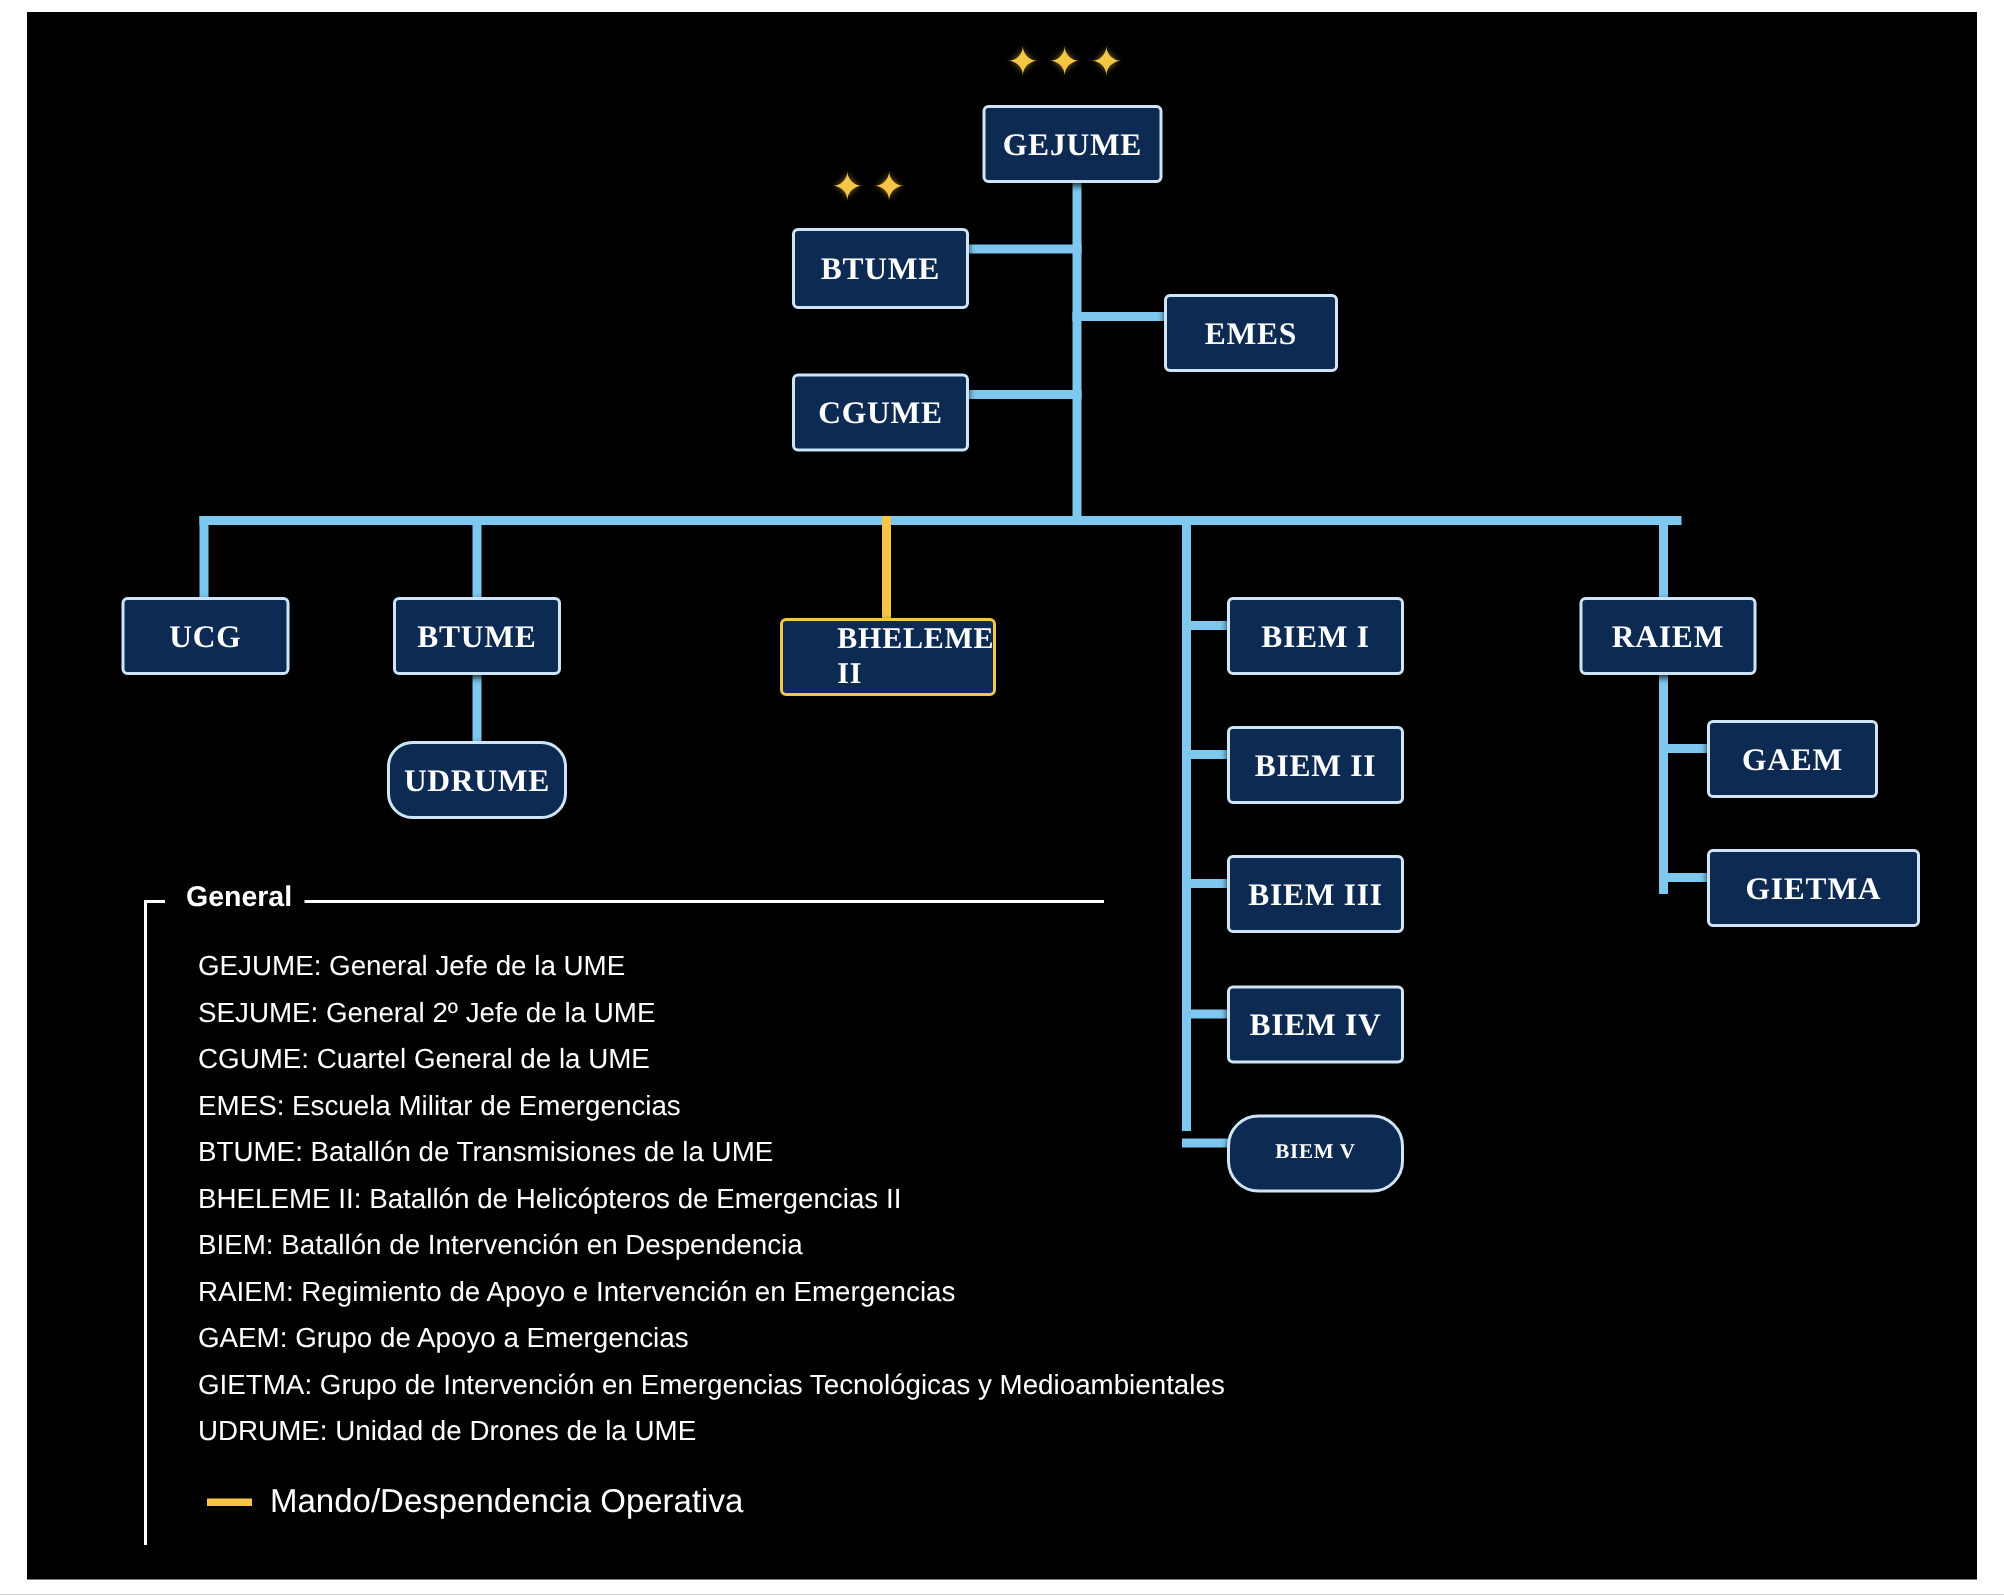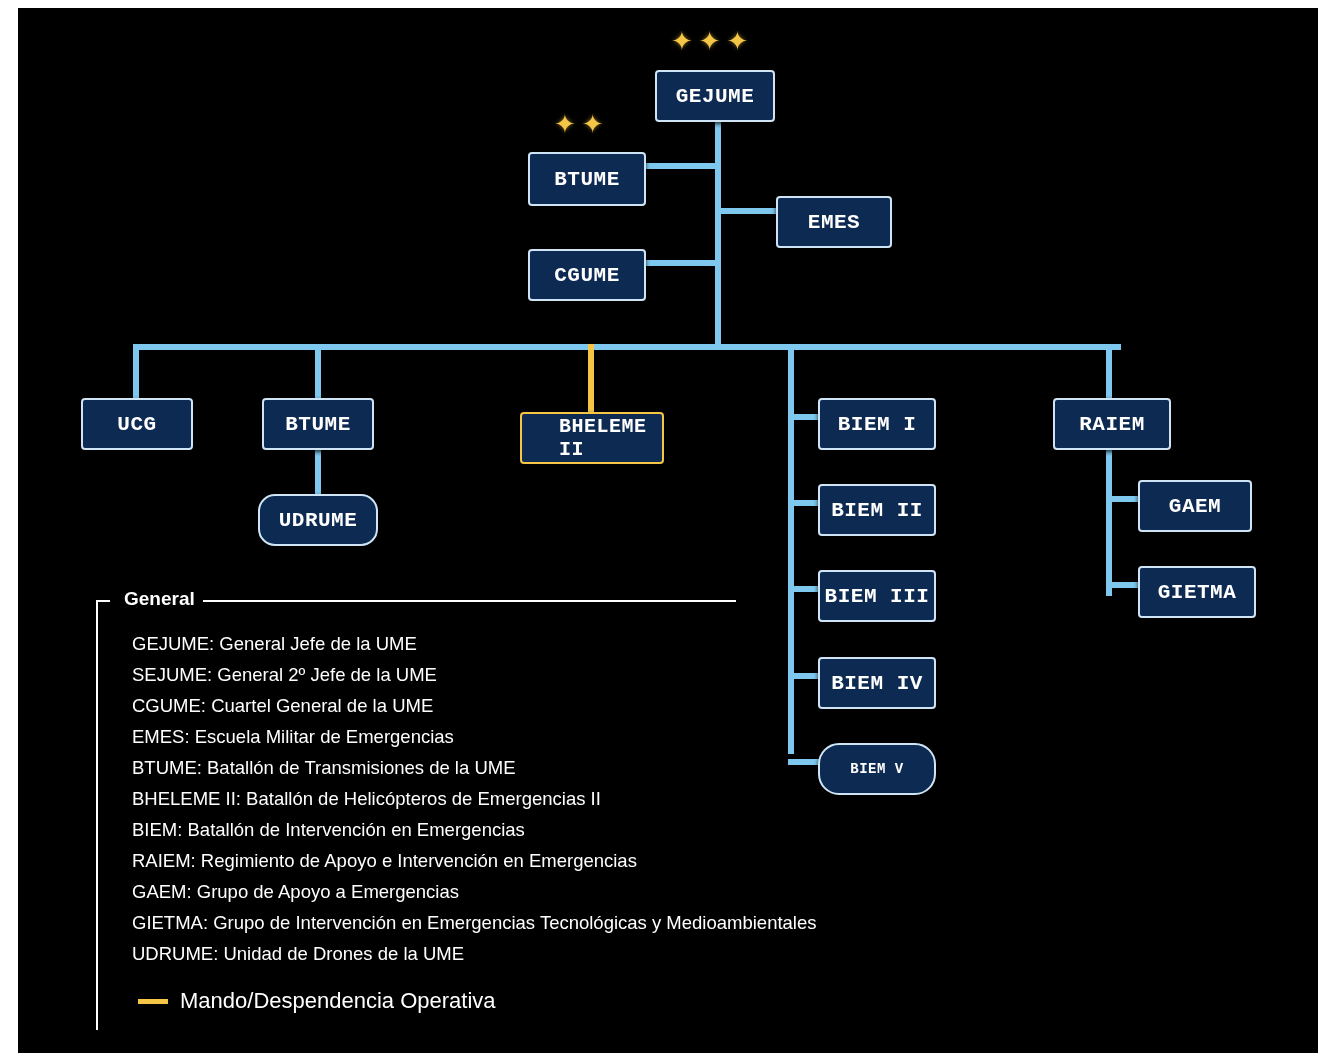--- a/index.html
+++ b/index.html
@@ -27,21 +27,21 @@
   }
   
   .node {
     position: absolute;
     box-sizing: border-box;
     background: #0d2a52;
     border: 2px solid #cfe4f5;
     border-radius: 4px;
     color: #ffffff;
     font-weight: bold;
-    font-family: Liberation Mono, monospace;
+    font-family: Liberation Serif, serif;
     display: flex;
     align-items: center;
     justify-content: center;
     letter-spacing: 0.5px;
     box-shadow: 0 2px 4px rgba(0,0,0,0.8);
     z-index: 5;
   }
   .node.highlight {
     border-color: #f5c646;
     background: #0d2a52;
@@ -214,35 +214,35 @@
     <div class="node" style="left:800px; top:562px; width:118px; height:52px; font-size:21px;">BIEM III</div>
 
     <div class="node" style="left:800px; top:649px; width:118px; height:52px; font-size:21px;">BIEM IV</div>
 
     <div class="node" style="left:800px; top:735px; width:118px; height:52px; font-size:14px;border-radius:21px;">BIEM V</div>
 
     <div class="node" style="left:1035px; top:390px; width:118px; height:52px; font-size:21px;">RAIEM</div>
 
     <div class="node" style="left:1120px; top:472px; width:114px; height:52px; font-size:21px;">GAEM</div>
 
-    <div class="node" style="left:1120px; top:558px; width:118px; height:52px; font-size:21px;">GIETMA</div>
+    <div class="node" style="left:1120px; top:558px; width:142px; height:52px; font-size:21px;">GIETMA</div>
 
     <div id="legend">
       <div class="lg-border-left"></div>
       <div class="lg-border-corner"></div>
       <div class="lg-border-top"></div>
       <div class="lg-title">General</div>
       <ul class="lg-list">
         <li>GEJUME: General Jefe de la UME</li>
         <li>SEJUME: General 2º Jefe de la UME</li>
         <li>CGUME: Cuartel General de la UME</li>
         <li>EMES: Escuela Militar de Emergencias</li>
         <li>BTUME: Batallón de Transmisiones de la UME</li>
         <li>BHELEME II: Batallón de Helicópteros de Emergencias II</li>
-        <li>BIEM: Batallón de Intervención en Emergencias</li>
+        <li>BIEM: Batallón de Intervención en Despendencia</li>
         <li>RAIEM: Regimiento de Apoyo e Intervención en Emergencias</li>
         <li>GAEM: Grupo de Apoyo a Emergencias</li>
         <li>GIETMA: Grupo de Intervención en Emergencias Tecnológicas y Medioambientales</li>
         <li>UDRUME: Unidad de Drones de la UME</li>
       </ul>
       <div class="lg-key">
         <span class="lg-swatch"></span>
         <span class="lg-key-label">Mando/Despendencia Operativa</span>
       </div>
     </div>

